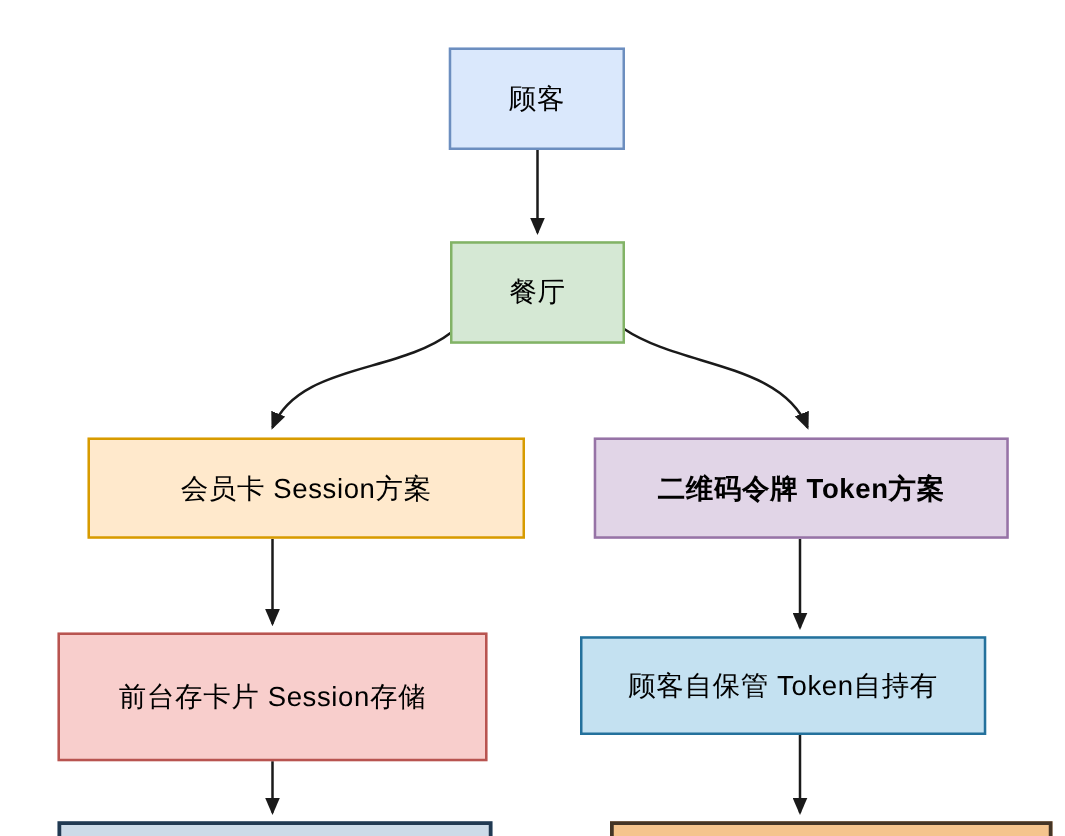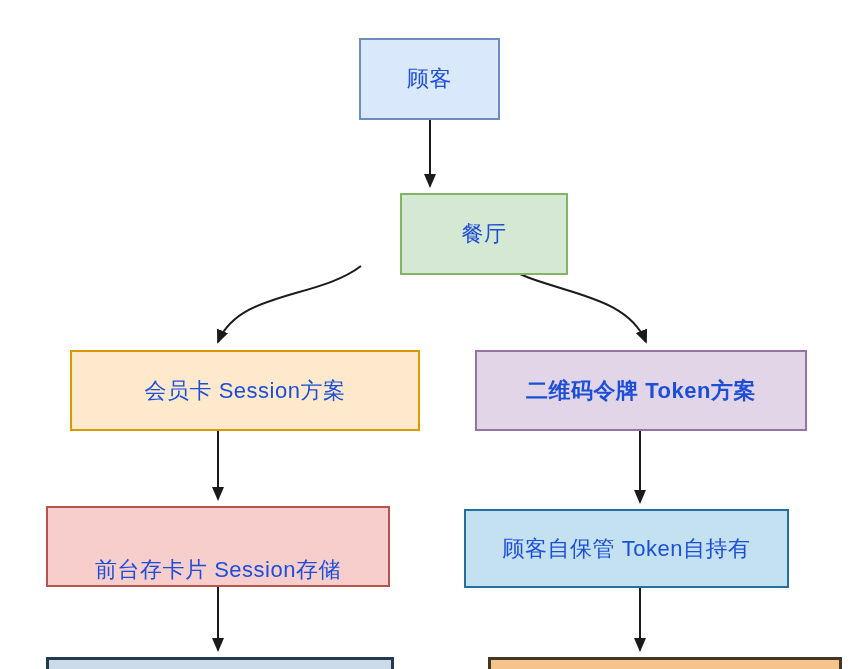--- a/index.html
+++ b/index.html
@@ -22,33 +22,33 @@
   .node {
     position: absolute;
     display: flex;
     align-items: center;
     justify-content: center;
     border: 2px solid #666666;
     background: #eeeeee;
   }
   .node .label {
     font-size: 22px;
-    color: #1d4ed8;
+    color: #000000;
     letter-spacing: 0.5px;
     white-space: nowrap;
     text-align: center;
   }
   .node.partial { border-width: 3px; }
 
   
   #node-customer        { left: 359px; top: 38px;  width: 141px; height: 82px; }
-  #node-restaurant      { left: 360px; top: 193px; width: 168px; height: 82px; margin-left: 40px; }
+  #node-restaurant      { left: 360px; top: 193px; width: 140px; height: 82px; }
   #node-session-plan    { left: 70px;  top: 350px; width: 350px; height: 81px; }
   #node-token-plan      { left: 475px; top: 350px; width: 332px; height: 81px; font-weight: bold; }
-  #node-session-storage { left: 46px;  top: 506px; width: 344px; height: 81px; align-items: flex-end; }
+  #node-session-storage { left: 46px;  top: 506px; width: 344px; height: 103px; }
   #node-token-holding   { left: 464px; top: 509px; width: 325px; height: 79px; }
   #node-bottom-left     { left: 46px;  top: 657px; width: 348px; height: 70px; }
   #node-bottom-right    { left: 488px; top: 657px; width: 354px; height: 70px; }
 </style>
 </head>
 <body>
 
 <div class="canvas">
 
   <svg class="edges-layer" width="852" height="669" viewBox="0 0 852 669" xmlns="http://www.w3.org/2000/svg">

